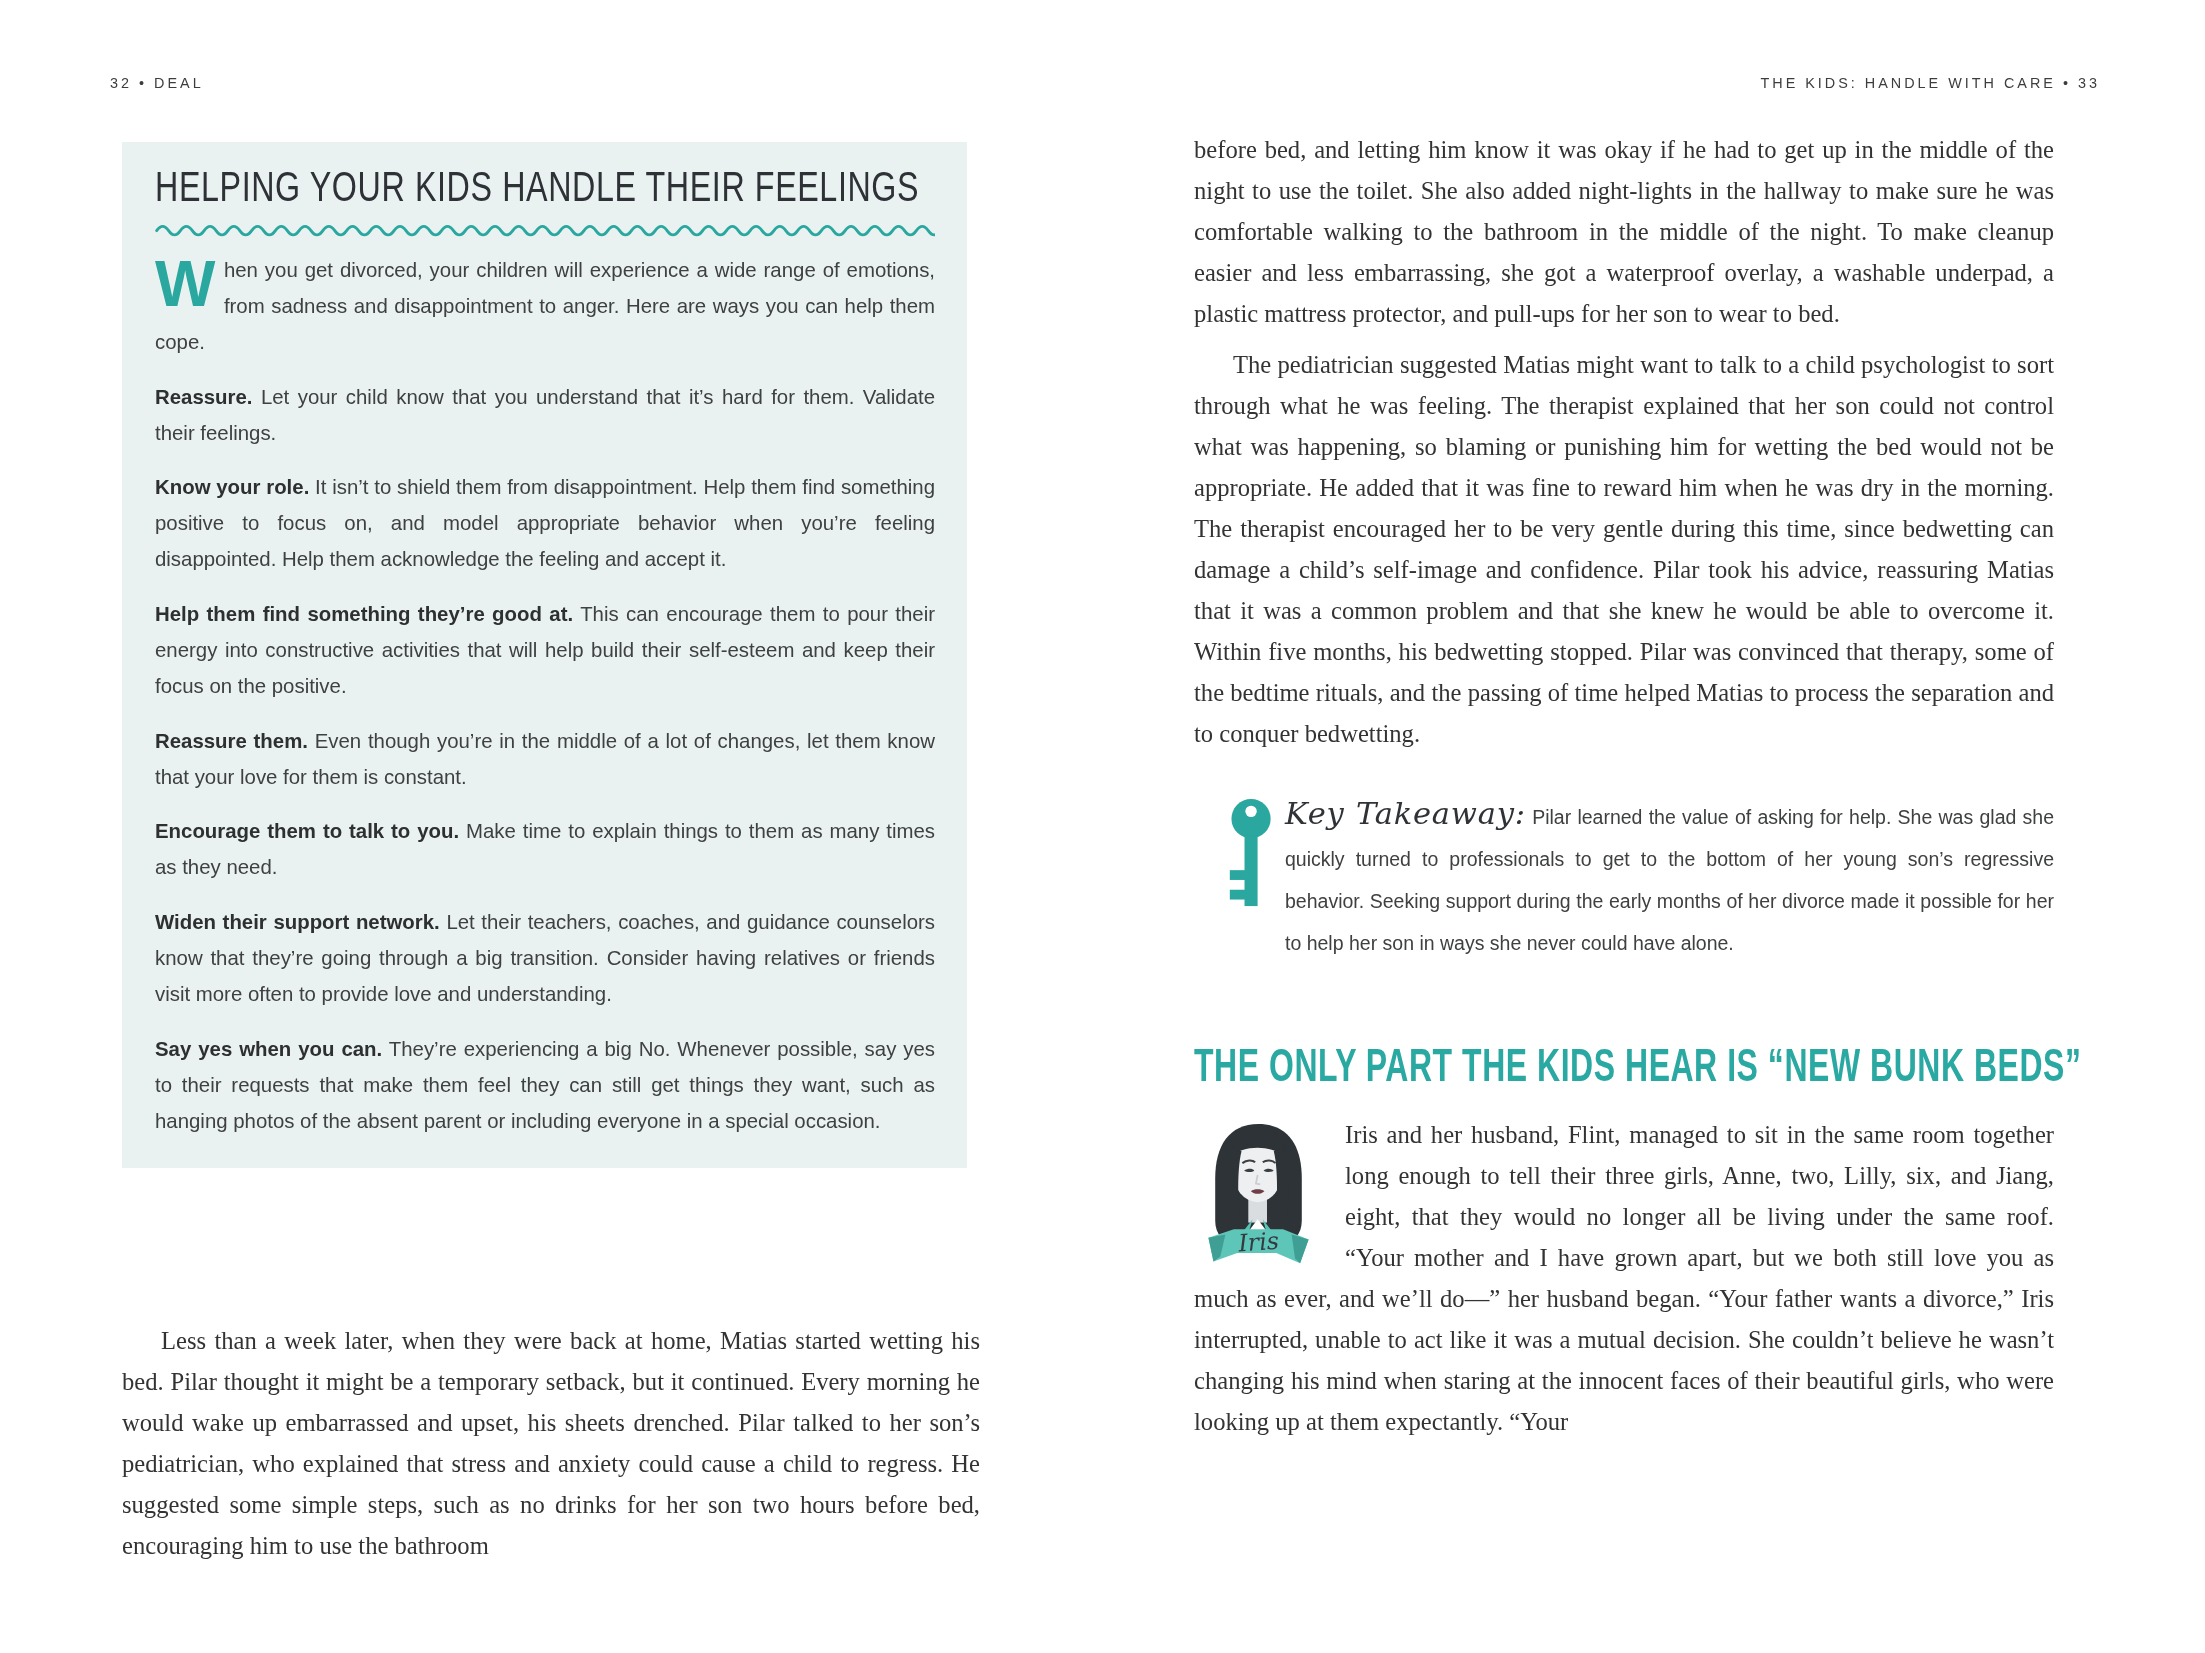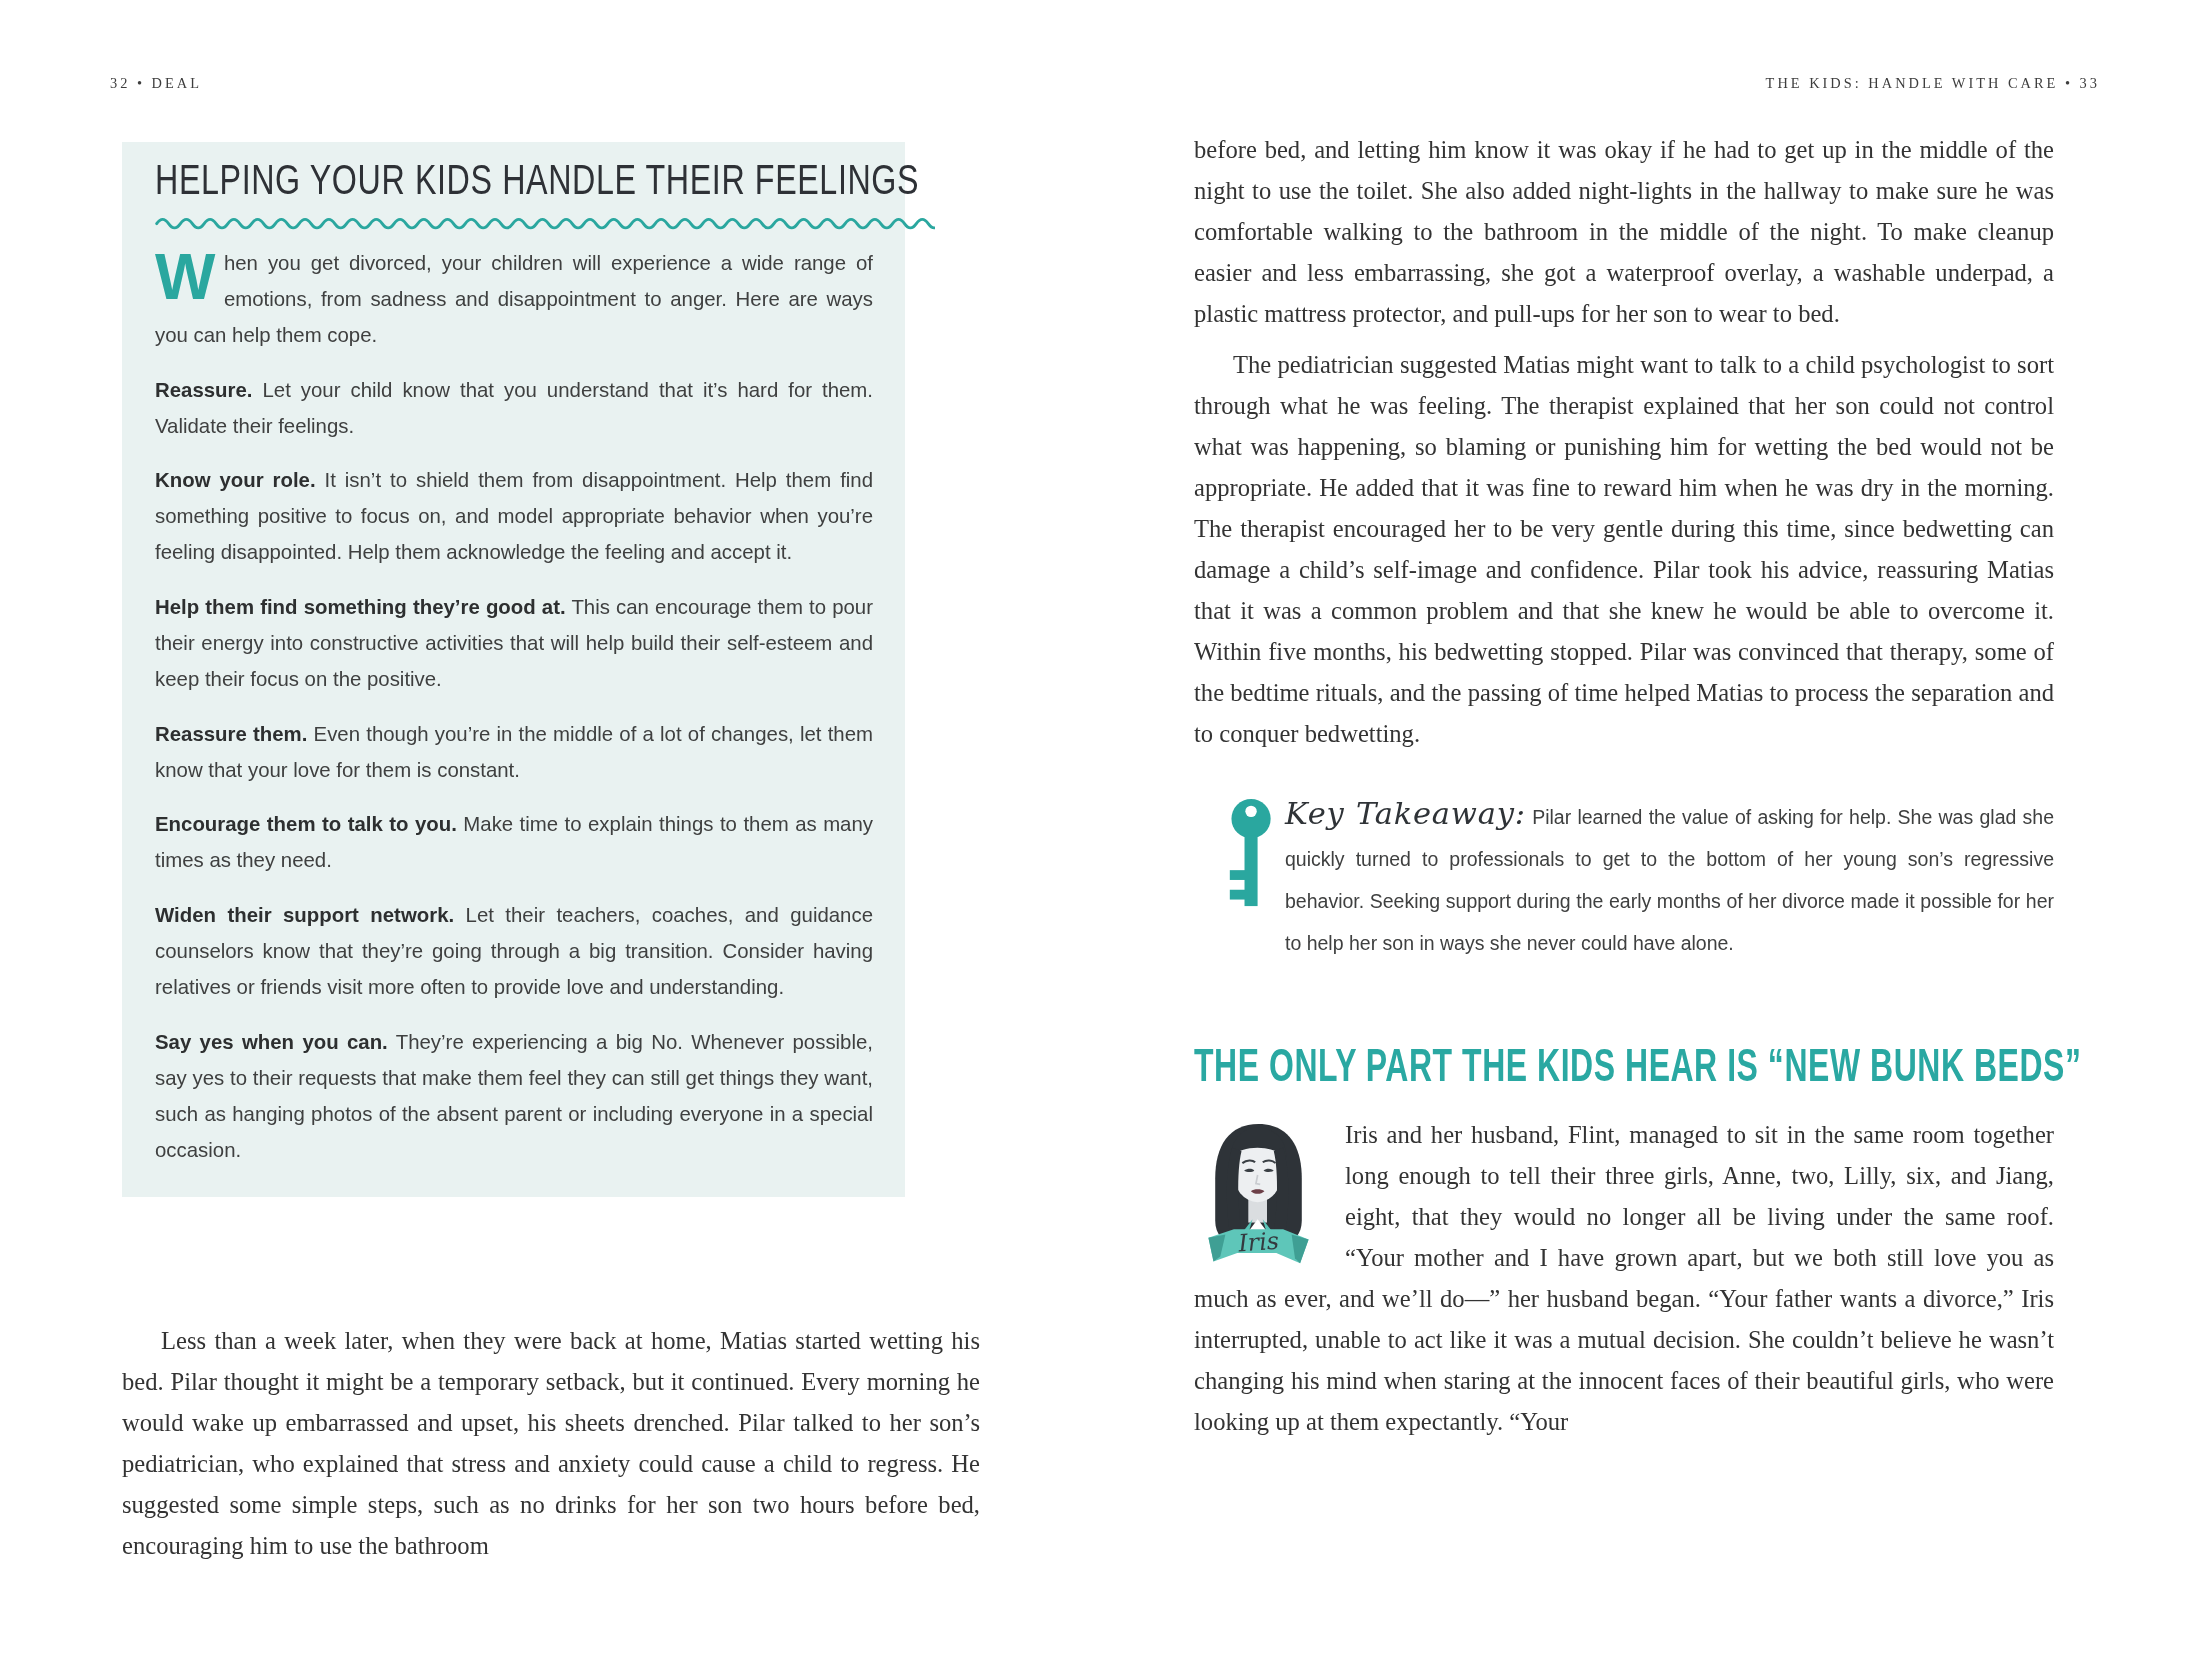--- a/index.html
+++ b/index.html
@@ -1,32 +1,32 @@
 <!DOCTYPE html>
 <html style="font-size:13.6px"><head>
 <meta charset="utf-8">
 <style>
   html,body{margin:0;padding:0;background:#ffffff;}
   .spread{position:relative;width:2205px;height:1654px;background:#ffffff;overflow:hidden;
           font-family:"Liberation Sans",sans-serif;}
 
   
   .running-head{position:absolute;top:75px;font-size:14.4px;letter-spacing:3px;color:#3d3d3d;
-                font-family:Liberation Serif, serif;}
+                font-family:Liberation Sans, sans-serif;}
   .rh-left{left:110px;}
   .rh-right{right:105px;text-align:center;}
 
   
   .page{position:absolute;top:0;height:1654px;}
   .page-left{left:122px;width:858px;}
   .page-right{left:1194px;width:860px;}
 
   
-  .tip-box{position:absolute;top:142px;left:0;width:783px;box-sizing:border-box;
-           background:#e9f2f1;padding:13px 32px 29px 33px;}
+  .tip-box{position:absolute;top:142px;left:0;width:845px;box-sizing:border-box;
+           background:#e9f2f1;padding:20px 32px 29px 33px;}
   .box-title{margin:0 0 12px 0;font-size:43px;font-weight:400;color:#2e3136;
              letter-spacing:0.8px;transform:scaleX(0.75);transform-origin:left center;
              white-space:nowrap;font-family:"Liberation Sans",sans-serif;}
   .wave-svg{display:block;margin:0 0 13.6px 0;}
   .box-intro,.tip{margin:0;font-size:20.4px;line-height:36px;color:#3f4040;
                   text-align:justify;font-family:"Liberation Sans",sans-serif;}
   .tip{margin-top:18.7px;}
   .tip-lead{font-weight:700;color:#2d2f30;}
   .dropcap{float:left;color:#2aa79f;font-size:64px;line-height:61px;font-weight:600;
            margin:1.7px 8.5px 0 0;}

